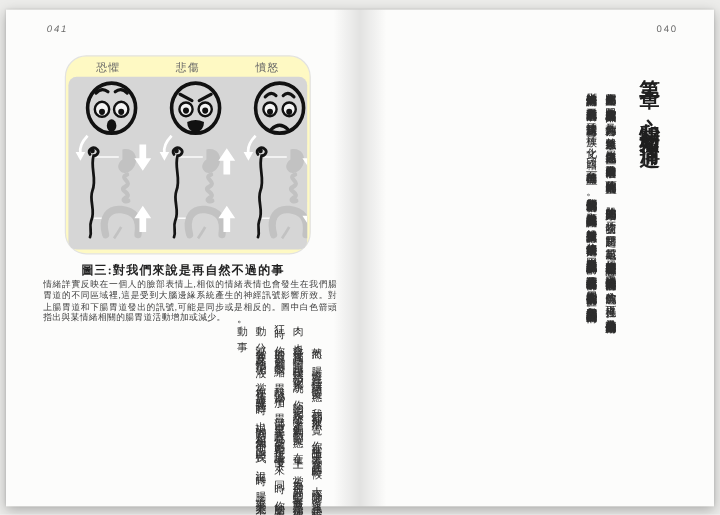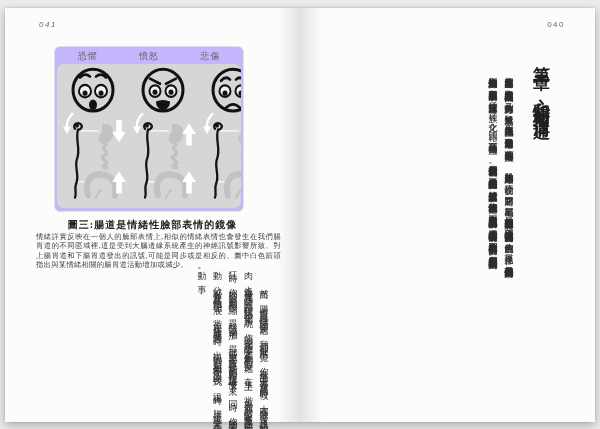--- a/index.html
+++ b/index.html
@@ -53,22 +53,22 @@
     margin-block-start:2px;
     margin-block-end:13px;
     font-size:17px;
     font-weight:bold;
     letter-spacing:4px;
     color:#1f1f1f;
   }
 
   
   .fig-card{
-    position:absolute;left:49px;top:38px;width:190px;height:166px;
-    background:#c4b5fd;border:1px solid #e2e2e0;border-radius:6px;
+    position:absolute;left:49px;top:38px;width:205px;height:166px;
+    background:#fef9c3;border:1px solid #e2e2e0;border-radius:18px;
     box-sizing:border-box;padding:2px;
   }
   .fig-labels{display:flex;height:15px;}
   .fig-labels span{
     flex:1;text-align:center;font-size:9px;color:#666;line-height:15px;
     letter-spacing:1px;
   }
   .fig-panels{
     display:flex;height:144px;background:#d6d6d6;border-radius:7px;
     overflow:hidden;
@@ -90,22 +90,22 @@
 <body>
 
 <div class="book">
 
   <div class="page page-left">
     <div class="pagenum pagenum-left">041</div>
 
     <div class="fig-card">
       <div class="fig-labels">
         <span>恐懼</span>
+        <span>悲傷</span>
         <span>憤怒</span>
-        <span>悲傷</span>
       </div>
       <div class="fig-panels" id="fig-panels">
           <div class="fig-panel">
   <svg viewBox="0 0 70 138" preserveAspectRatio="none">
     <style>.ln{fill:none;stroke:#111;stroke-width:2.6;stroke-linecap:round;}</style>
     <circle cx="36" cy="25" r="20" fill="#d6d6d6" stroke="#111" stroke-width="3"></circle>
 
     <path d="M23,13 Q28,8 33,12" class="ln"></path>
               <path d="M39,12 Q44,8 49,13" class="ln"></path>
     <circle cx="28" cy="26" r="6" fill="#f3f3f3" stroke="#111" stroke-width="2"></circle>
@@ -189,21 +189,21 @@
     <path d="M-7,1 L-2.8,1 L-2.8,12 L2.8,12 L2.8,1 L7,1 L0,-9 Z" fill="#fff"></path>
               </g>
     <g transform="translate(62,112) rotate(180)">
     <path d="M-7,1 L-2.8,1 L-2.8,12 L2.8,12 L2.8,1 L7,1 L0,-9 Z" fill="#fff"></path>
               </g>
   </svg>
           </div>
         </div>
     </div>
 
-    <div class="fig-caption-title">圖三:腸道是情緒性臉部表情的鏡像</div>
+    <div class="fig-caption-title">圖三:對我們來說是再自然不過的事</div>
     <div class="fig-caption-body">情緒詳實反映在一個人的臉部表情上,相似的情緒表情也會發生在我們腸胃道的不同區域裡,這是受到大腦邊緣系統產生的神經訊號影響所致。對上腸胃道和下腸胃道發出的訊號,可能是同步或是相反的。圖中白色箭頭指出與某情緒相關的腸胃道活動增加或減少。</div>
 
     <div class="vtext vt-left">
       <p>然而,腸道對這些情緒的反應,我們卻渾然不覺。你在車陣中大發雷霆的時候,大腦除了發送訊息給臉部肌肉,也會發送獨特的訊息模式給消化系統,你的消化系統隨之產生劇烈的反應。在車上,當你為前方的駕駛者急煞擋住你而抓狂時,你的胃部會劇烈收縮,胃酸分泌增加,胃部清空早餐所吃炒蛋的動作也隨著慢了下來。同時,你的腸子會扭動,分泌黏液及其他消化液。當你在焦慮或難過時,出現的則是相似卻不同的模式;沮喪時,腸子幾乎完全不動。事</p>
     </div>
   </div>
 
   <div class="page page-right">
     <div class="pagenum pagenum-right">040</div>
 

